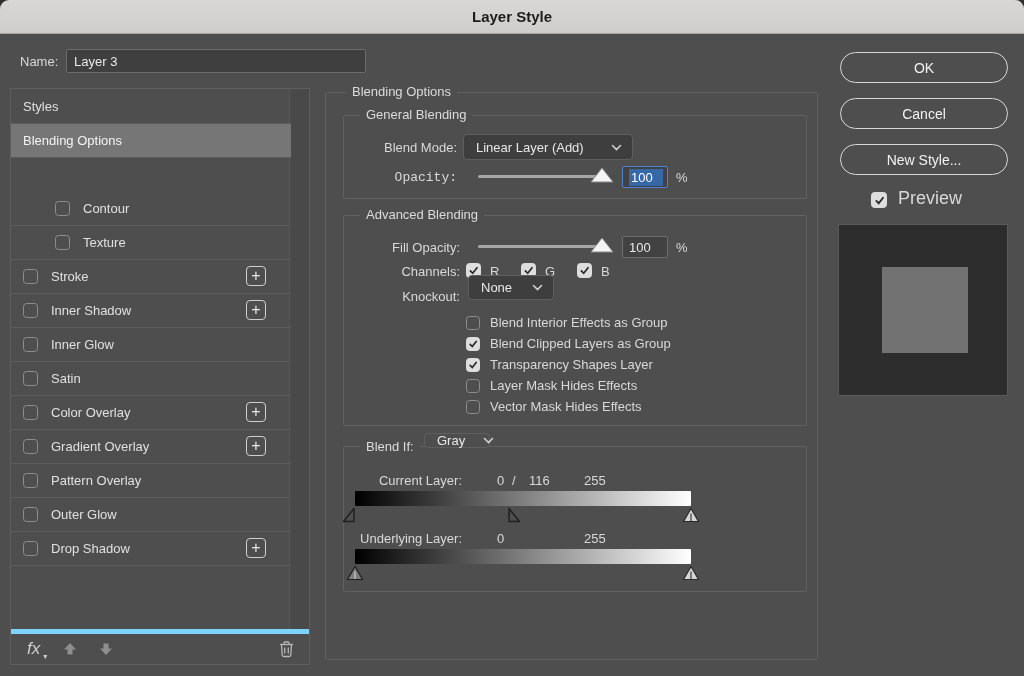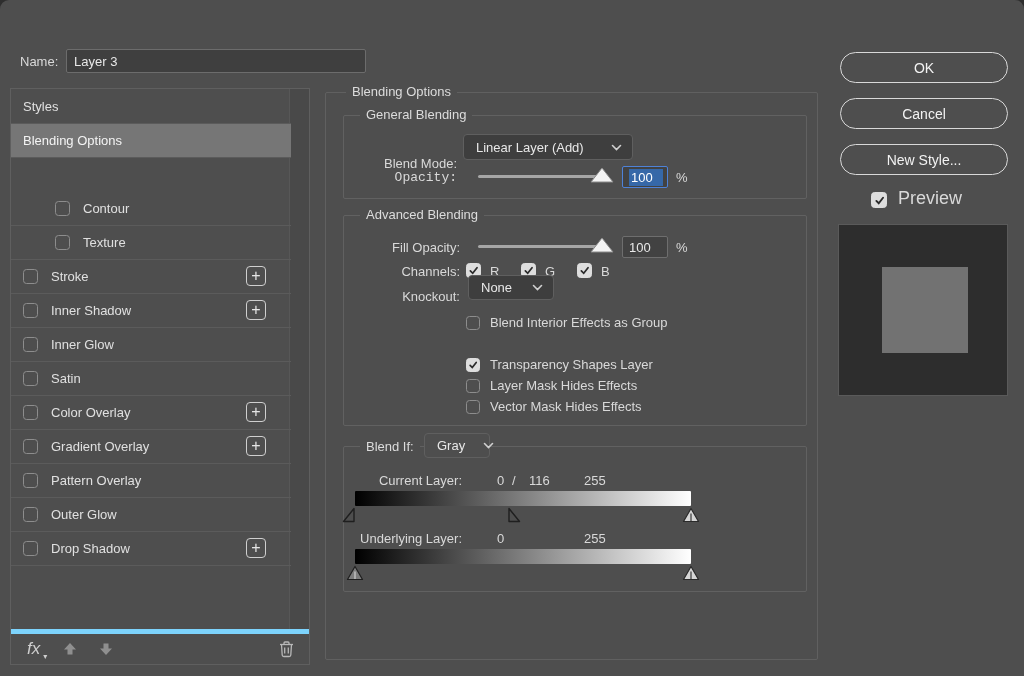--- a/index.html
+++ b/index.html
@@ -37,20 +37,23 @@
   .preview-inner{position:absolute;left:43px;top:42px;width:86px;height:86px;background:#727272;}
   .optrow{position:absolute;left:466px;display:flex;align-items:center;}
   .optrow .cb{width:14px;height:14px;margin-right:10px;}
   .optrow .lbl{font-size:13px;}
 </style>
 </head>
 <body>
 
 <div class="window">
 
+  <div class="titlebar">
+    <span class="title">Layer Style</span>
+  </div>
 
   <span class="abs lbl" style="left:20px;top:54px;">Name:</span>
   <input class="abs txtfield" style="left: 66px; top: 49px; width: 300px; height: 24px;" value="Layer 3">
 
   <div class="sidebar">
     <div class="gutter"></div>
 
     <div class="srow" style="top:1px;">
         <span>Styles</span>
       </div>
@@ -129,21 +132,21 @@
       </span>
     </div>
   </div>
 
   <div class="mainpanel"></div>
   <span class="legend" style="left:346px;top:84px;">Blending Options</span>
 
   <div class="grp" style="left:343px;top:115px;width:462px;height:82px;"></div>
   <span class="legend" style="left:360px;top:107px;">General Blending</span>
 
-  <span class="abs lbl rlabel" style="left:330px;top:140px;width:127px;margin-top:16px;">Blend Mode:</span>
+  <span class="abs lbl rlabel" style="left:330px;top:140px;width:127px;">Blend Mode:</span>
   <div class="abs dd" style="left:463px;top:134px;width:170px;height:26px;">
     <span>Linear Layer (Add)</span>
     <span class="chev">
         <svg width="11" height="7" viewBox="0 0 11 7">
           <path d="M1.5 1.5 L5.5 5.5 L9.5 1.5" stroke="#d0d0d0" stroke-width="1.6" fill="none" stroke-linecap="round"></path>
         </svg>
       </span>
   </div>
 
   <span class="abs lbl rlabel" style="left:330px;top:170px;width:127px;font-family:Liberation Mono, monospace;">Opacity:</span>
@@ -196,40 +199,48 @@
         <svg width="11" height="7" viewBox="0 0 11 7">
           <path d="M1.5 1.5 L5.5 5.5 L9.5 1.5" stroke="#d0d0d0" stroke-width="1.6" fill="none" stroke-linecap="round"></path>
         </svg>
       </span>
   </div>
 
   <div class="optrow" style="top:315px;">
       <span class="cb"></span>
       <span class="lbl">Blend Interior Effects as Group</span>
     </div>
+  <div class="optrow" style="top:336px;">
+      <span class="cb on">
+        <svg width="10" height="10" viewBox="0 0 14 14">
+          <path d="M3 7.5 L6 10.5 L11.5 3.5" stroke="#2b2b2b" stroke-width="2.4" fill="none" stroke-linecap="round"></path>
+        </svg>
+      </span>
+      <span class="lbl">Blend Clipped Layers as Group</span>
+    </div>
   <div class="optrow" style="top:357px;">
       <span class="cb on">
         <svg width="10" height="10" viewBox="0 0 14 14">
           <path d="M3 7.5 L6 10.5 L11.5 3.5" stroke="#2b2b2b" stroke-width="2.4" fill="none" stroke-linecap="round"></path>
         </svg>
       </span>
       <span class="lbl">Transparency Shapes Layer</span>
     </div>
   <div class="optrow" style="top:378px;">
       <span class="cb"></span>
       <span class="lbl">Layer Mask Hides Effects</span>
     </div>
   <div class="optrow" style="top:399px;">
       <span class="cb"></span>
       <span class="lbl">Vector Mask Hides Effects</span>
     </div>
 
   <div class="grp" style="left:343px;top:446px;width:462px;height:144px;"></div>
   <span class="legend" style="left:360px;top:439px;">Blend If:</span>
-  <div class="abs dd" style="left:424px;top:433px;width:66px;height:25px;background:#4e4e4e;gap:12px;">
+  <div class="abs dd" style="left:424px;top:433px;width:66px;height:15px;background:#4e4e4e;gap:12px;">
     <span>Gray</span>
     <span class="chev" style="margin-left:6px;">
         <svg width="11" height="7" viewBox="0 0 11 7">
           <path d="M1.5 1.5 L5.5 5.5 L9.5 1.5" stroke="#d0d0d0" stroke-width="1.6" fill="none" stroke-linecap="round"></path>
         </svg>
       </span>
   </div>
 
   <span class="abs lbl rlabel" style="left:332px;top:473px;width:130px;">Current Layer:</span>
   <span class="abs lbl" style="left:497px;top:473px;">0</span>

